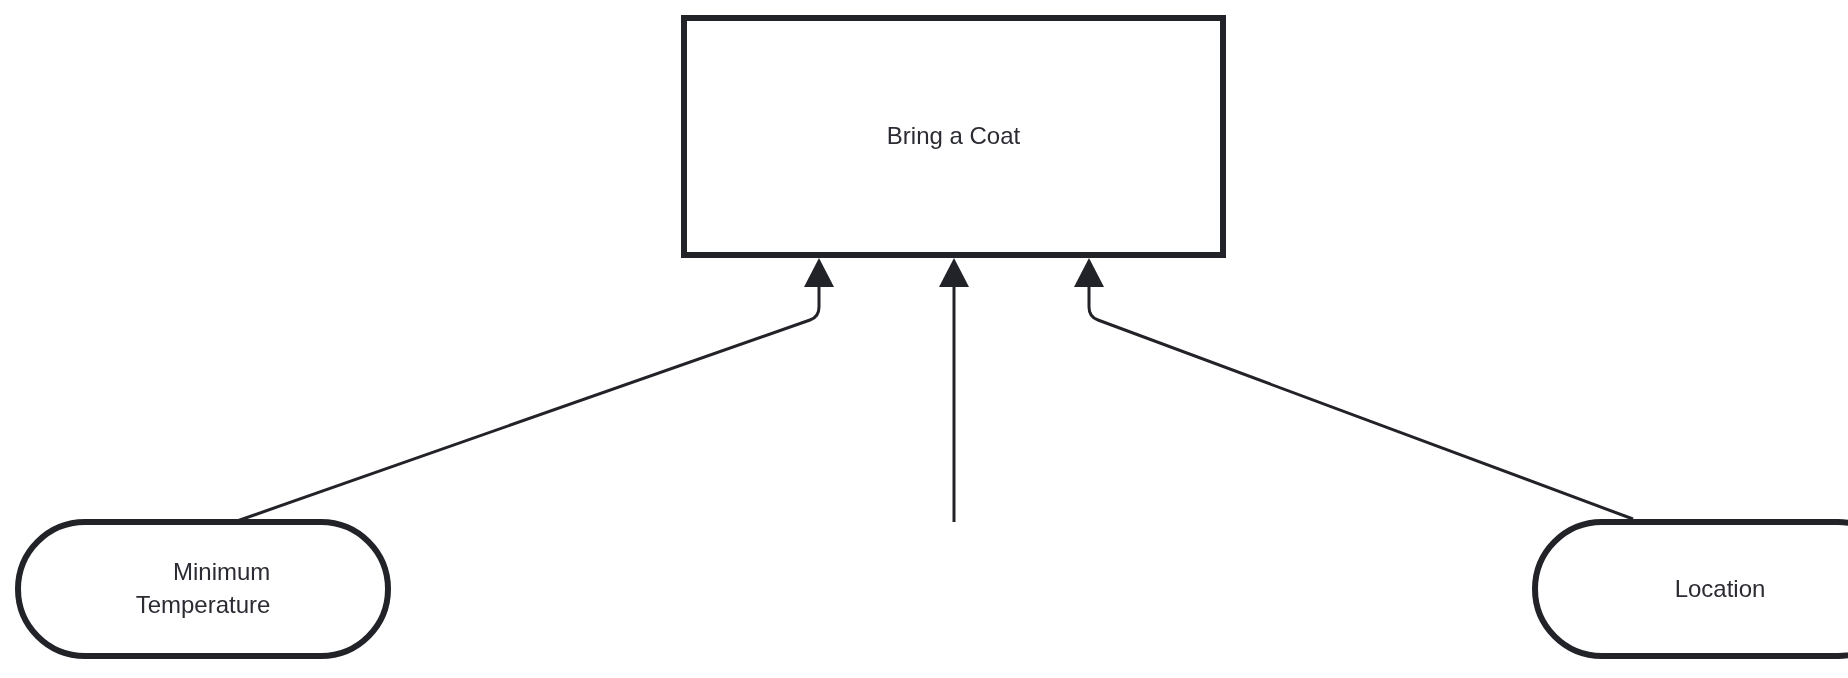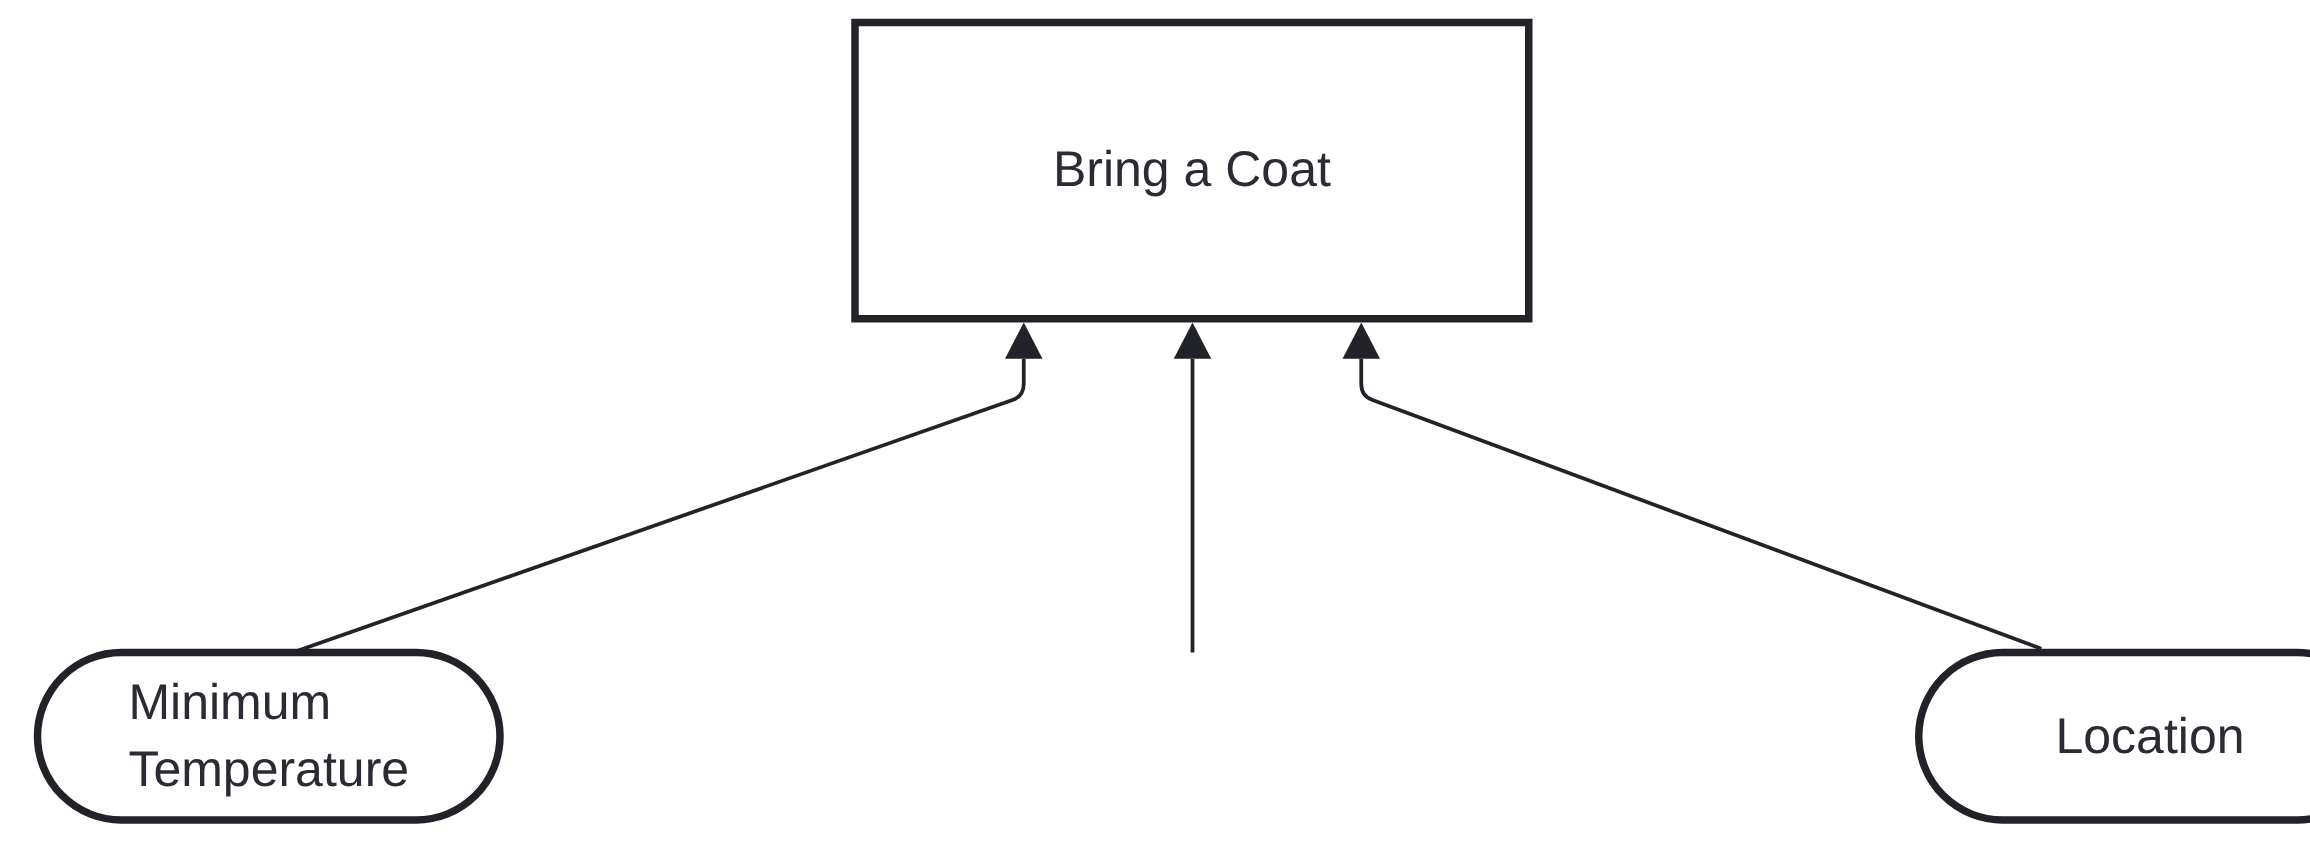--- a/index.html
+++ b/index.html
@@ -26,41 +26,41 @@
     stroke-width: 3;
   }
   .node {
     position: absolute;
     box-sizing: border-box;
     background: #ffffff;
     border: 6px solid #222329;
     display: flex;
     align-items: center;
     justify-content: center;
-    text-align: left;
+    text-align: right;
     color: #2b2c33;
-    font-size: 40px;
+    font-size: 24px;
     line-height: 1.36;
   }
   .node .label {
     white-space: pre-line;
   }
   .rect-node {
     left: 681px;
     top: 15px;
     width: 545px;
     height: 243px;
     border-radius: 0;
   }
   .pill-node {
     width: 376px;
     height: 140px;
     border-radius: 72px;
   }
-  .pill-minimum-temperature { left: 27px;   top: 519px; }
+  .pill-minimum-temperature { left: 15px;   top: 519px; }
   .pill-expected-precipitation { left: 762px;  top: 519px; }
   .pill-location { left: 1532px; top: 519px; }
 </style>
 </head>
 <body>
 
 <div class="canvas">
 
   <svg class="edges-layer" viewBox="0 0 1848 678" xmlns="http://www.w3.org/2000/svg">
 

